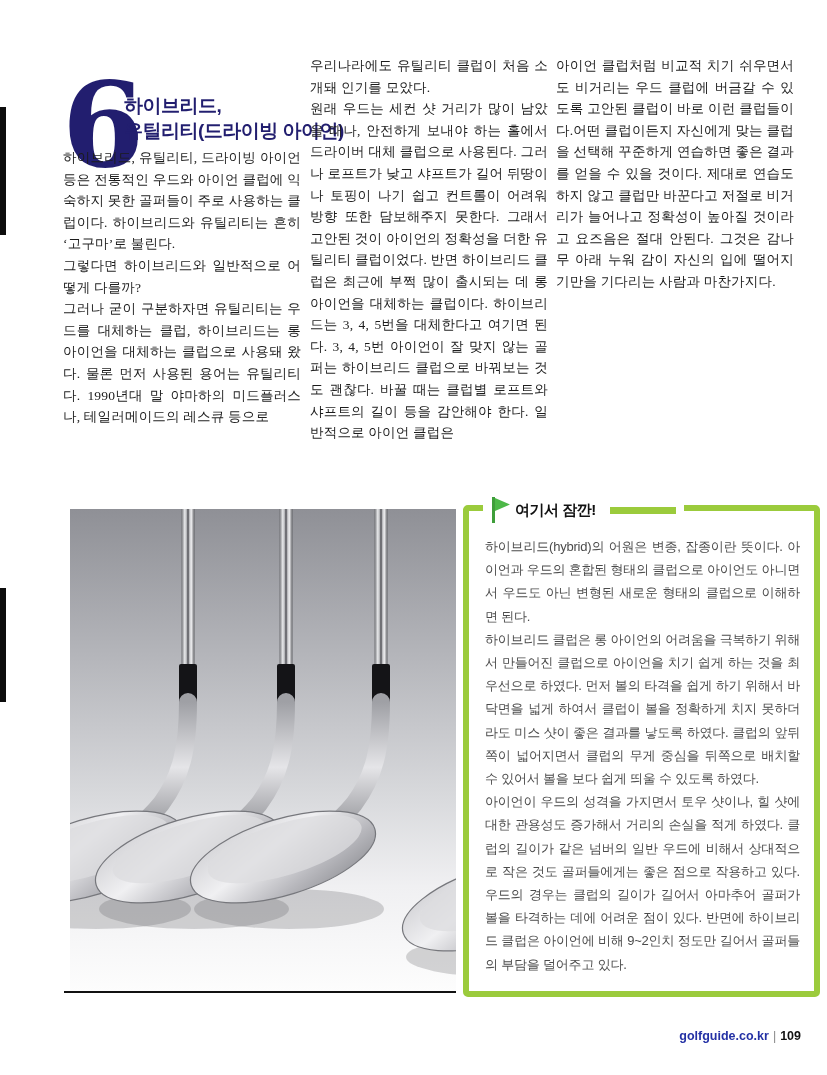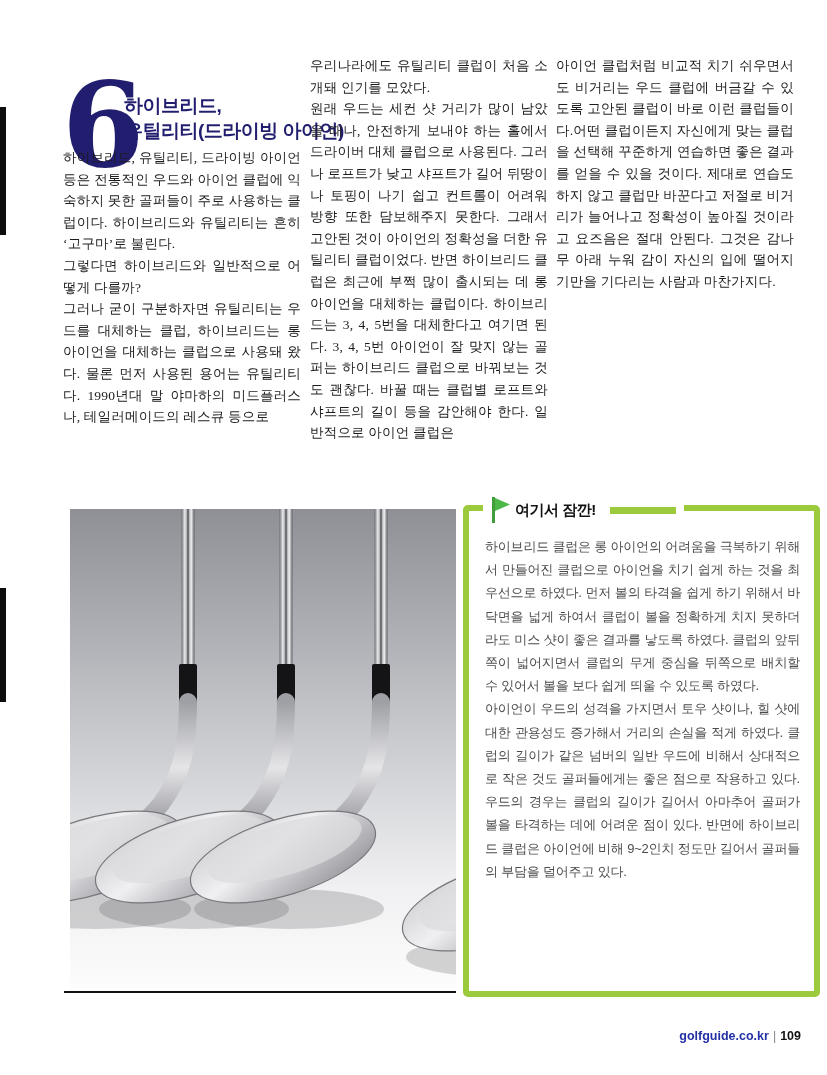--- a/index.html
+++ b/index.html
@@ -146,20 +146,21 @@
   <div class="tip-box">
     <div class="tip-head">
       <svg width="19" height="26" viewBox="0 0 19 26">
         <rect x="1" y="0" width="3" height="26" fill="#3f9e3a"></rect>
         <path d="M4,1 L19,7.5 L4,14 Z" fill="#4db848"></path>
       </svg>
       <span class="tip-title">여기서 잠깐!</span>
       <span class="tip-dash"></span>
     </div>
     <div class="tip-body">
+      <p>하이브리드(hybrid)의 어원은 변종, 잡종이란 뜻이다. 아이언과 우드의 혼합된 형태의 클럽으로 아이언도 아니면서 우드도 아닌 변형된 새로운 형태의 클럽으로 이해하면 된다.</p>
       <p>하이브리드 클럽은 롱 아이언의 어려움을 극복하기 위해서 만들어진 클럽으로 아이언을 치기 쉽게 하는 것을 최우선으로 하였다. 먼저 볼의 타격을 쉽게 하기 위해서 바닥면을 넓게 하여서 클럽이 볼을 정확하게 치지 못하더라도 미스 샷이 좋은 결과를 낳도록 하였다. 클럽의 앞뒤쪽이 넓어지면서 클럽의 무게 중심을 뒤쪽으로 배치할 수 있어서 볼을 보다 쉽게 띄울 수 있도록 하였다.</p>
       <p>아이언이 우드의 성격을 가지면서 토우 샷이나, 힐 샷에 대한 관용성도 증가해서 거리의 손실을 적게 하였다. 클럽의 길이가 같은 넘버의 일반 우드에 비해서 상대적으로 작은 것도 골퍼들에게는 좋은 점으로 작용하고 있다. 우드의 경우는 클럽의 길이가 길어서 아마추어 골퍼가 볼을 타격하는 데에 어려운 점이 있다. 반면에 하이브리드 클럽은 아이언에 비해 9~2인치 정도만 길어서 골퍼들의 부담을 덜어주고 있다.</p>
     </div>
   </div>
 
   <div class="footer">
     <span class="site">golfguide.co.kr</span><span class="divider">|</span><span class="pagenum">109</span>
   </div>
 
 </div>

